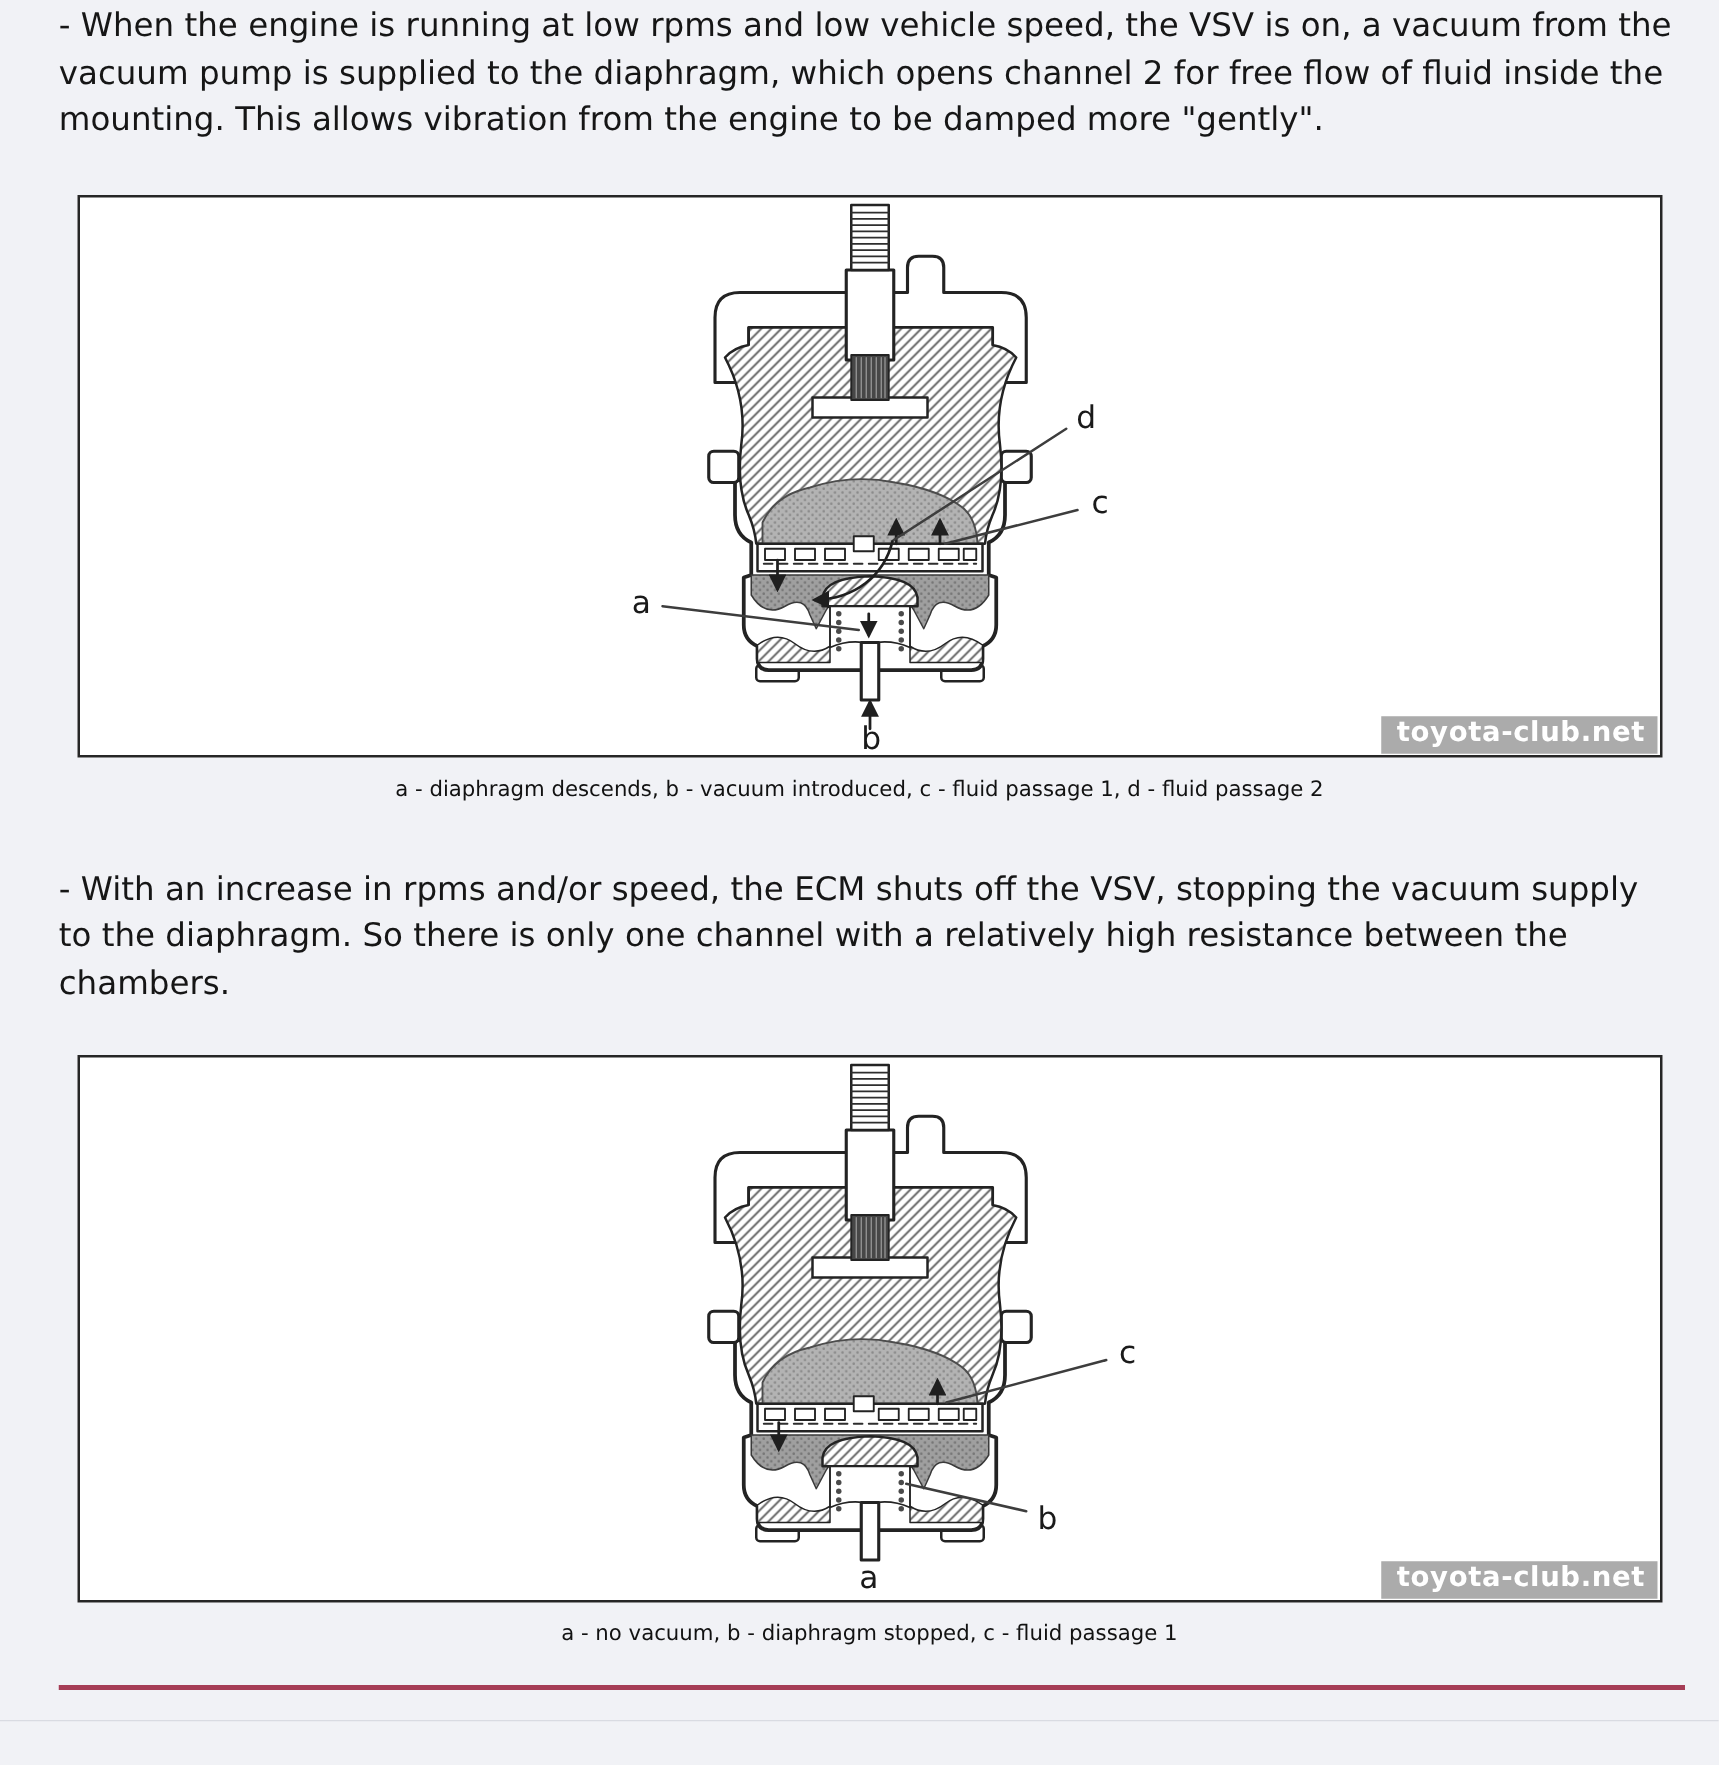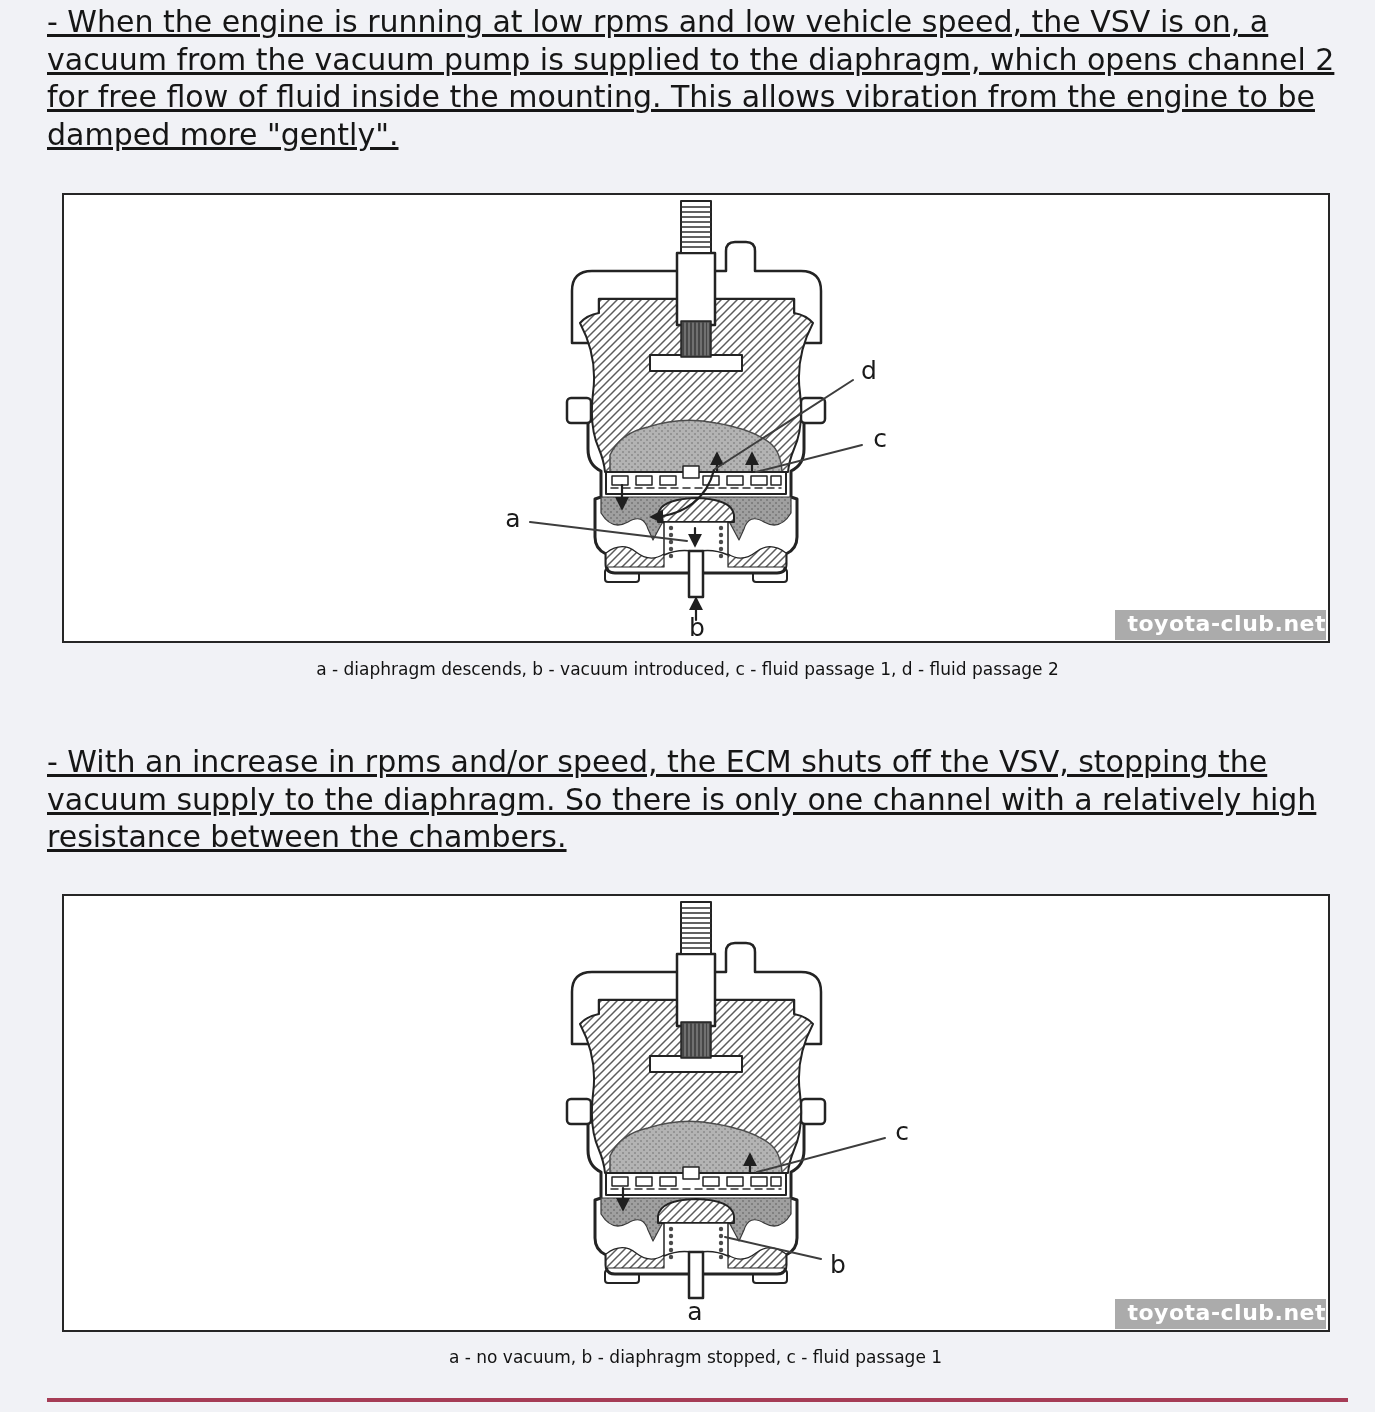--- a/index.html
+++ b/index.html
@@ -1,35 +1,35 @@
 <!DOCTYPE html>
 <html><head>
 <meta charset="utf-8">
 <style>
   html,body { margin:0; padding:0; }
   body {
     width:1375px; height:1412px; overflow:hidden;
     background:#f1f2f6; color:#161616;
     font-family:"DejaVu Sans","Liberation Sans",sans-serif;
   }
-  .para { margin:0 35px 0 47px; font-size:30px; line-height:37.5px;text-decoration:underline; }
+  .para { margin:0 35px 0 47px; font-size:26px; line-height:37.5px; }
   .para-1 { padding-top:3px; }
-  .para-2 { margin-top:60px; }
+  .para-2 { margin-top:48px; }
   .fig {
     position:relative; width:1264px; background:#ffffff;
     border:2px solid #262626; margin-left:62px;
   }
   .fig-1 { margin-top:40px; height:446px; }
   .fig-2 { margin-top:38px; height:434px; }
   .fig svg { position:absolute; left:386px; top:0; }
   .watermark {
     position:absolute; right:2px; bottom:1px;
     background:#ababab; color:#ffffff;
     font-weight:bold; font-size:22px; line-height:26px;
-    padding:1px 0 3px 12px; letter-spacing:0.5px;
+    padding:1px 10px 3px 12px; letter-spacing:0.5px;
   }
   .caption { margin-top:13px; text-align:center; font-size:17px; line-height:27px; color:#121212; }
   .caption-2 { margin-top:12px;padding-left:16px; }
   .divider { height:4px; background:#a63d56; margin:27px 27px 0 47px; }
   .bottom-edge { height:1px; background:#d9dbe2; margin-top:24px; }
   svg text { font-family:"DejaVu Sans","Liberation Sans",sans-serif; font-size:25px; fill:#1a1a1a; }
 </style>
 </head>
 <body>
 

